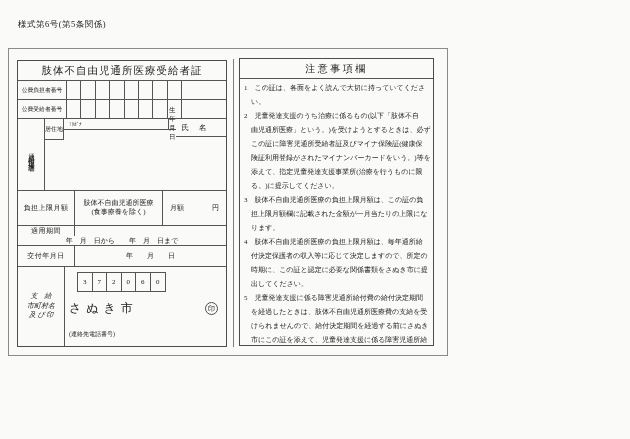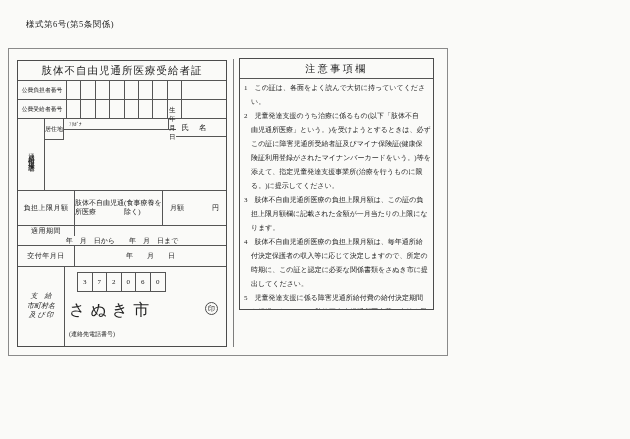--- a/index.html
+++ b/index.html
@@ -2,21 +2,21 @@
 <html><head>
 <meta charset="utf-8">
 <style>
   html,body{margin:0;padding:0;}
   body{background:#e9e9e9;}
   .page{
     position:relative;width:630px;height:439px;background:#fafaf8;
     font-family:"Liberation Serif","DejaVu Serif",serif;color:#222;
     overflow:hidden;
   }
-  .form-label{position:absolute;left:18px;top:19px;font-size:8.5px;letter-spacing:.5px;margin-left:8px;}
+  .form-label{position:absolute;left:18px;top:19px;font-size:8.5px;letter-spacing:.5px;}
   .outer-frame{position:absolute;left:8px;top:48px;width:438px;height:306px;border:1px solid #8a8a8a;}
   .fold-line{position:absolute;left:233px;top:59px;width:0;height:288px;border-left:1px solid #7d7d7d;}
 
   
   .cert{position:absolute;left:17px;top:60px;width:210px;height:287px;border:1px solid #4c4c4c;box-sizing:border-box;overflow:hidden;}
   .cert *{box-sizing:border-box;}
   .row{display:flex;border-bottom:1px solid #555;}
   .cc{display:flex;align-items:center;justify-content:center;}
   .cert-title{height:20px;font-size:10.5px;letter-spacing:1px;}
   .num-row{height:19px;}
@@ -36,38 +36,38 @@
   .name-row{height:18px;display:flex;border-bottom:1px solid #555;}
   .name-left{width:105px;border-right:1px solid #555;font-size:7.5px;padding-left:6px;display:flex;align-items:center;letter-spacing:4px;}
   .birth-v{flex:1;font-size:7px;letter-spacing:1px;}
   .hoken-row{height:22px;display:flex;}
   .tiny2{font-size:5.5px;line-height:6.5px;white-space:pre-line;text-align:center;}
   .hoken-label{width:53px;border-right:1px solid #555;}
   .hoken-val{width:52px;border-right:1px solid #555;}
   .insurer{width:38px;border-right:1px solid #555;font-size:6px;line-height:7.5px;}
   .limit-row{height:35px;}
   .blabel{width:57px;border-right:1px solid #555;font-size:7px;letter-spacing:.5px;}
-  .limit-val{width:88px;border-right:1px solid #555;flex-direction:row;font-size:7px;line-height:9.5px;}
+  .limit-val{width:88px;border-right:1px solid #555;flex-direction:column;font-size:7px;line-height:9.5px;}
   .monthly{flex:1;display:flex;align-items:center;justify-content:space-between;padding:0 7px;font-size:7px;}
   .period-row{height:20px;flex-direction:column;}
   .pval{flex:1;font-size:7px;}
   .issue-row{height:21px;}
   .pay-row{height:79px;display:flex;}
   .pay-label{width:47px;border-right:1px solid #555;font-size:7px;line-height:9.5px;white-space:pre-line;text-align:center;font-style:italic;}
   .pay-content{flex:1;position:relative;}
   .code-grid{position:absolute;left:12px;top:5px;display:flex;border:1px solid #555;}
   .code-cell{width:14.5px;height:18px;border-right:1px solid #555;display:flex;align-items:center;justify-content:center;font-size:7px;}
   .code-cell:last-child{border-right:none;}
-  .city-name{position:absolute;left:4px;top:33px;font-size:16px;letter-spacing:5px;}
+  .city-name{position:absolute;left:4px;top:33px;font-size:12px;letter-spacing:5px;}
   .seal{position:absolute;right:8px;top:35px;width:13px;height:13px;border:1px solid #4c4c4c;border-radius:50%;
         display:flex;align-items:center;justify-content:center;font-size:7px;}
   .tel-note{position:absolute;left:4px;bottom:7px;font-size:6px;}
 
   
-  .notes-card{position:absolute;left:239px;top:58px;width:195px;height:252px;border:1px solid #4c4c4c;box-sizing:border-box;overflow:hidden;}
+  .notes-card{position:absolute;left:239px;top:58px;width:195px;height:288px;border:1px solid #4c4c4c;box-sizing:border-box;overflow:hidden;}
   .notes-title{height:19px;border-bottom:1px solid #555;display:flex;align-items:center;justify-content:center;
                font-size:10px;letter-spacing:2.5px;}
   .notes-text{padding:2px 2px 0 4px;font-size:7px;line-height:14px;white-space:pre-line;letter-spacing:0;}
 </style>
 </head>
 <body>
 
 <div class="page">
 
   <div class="form-label">様式第6号(第5条関係)</div>

